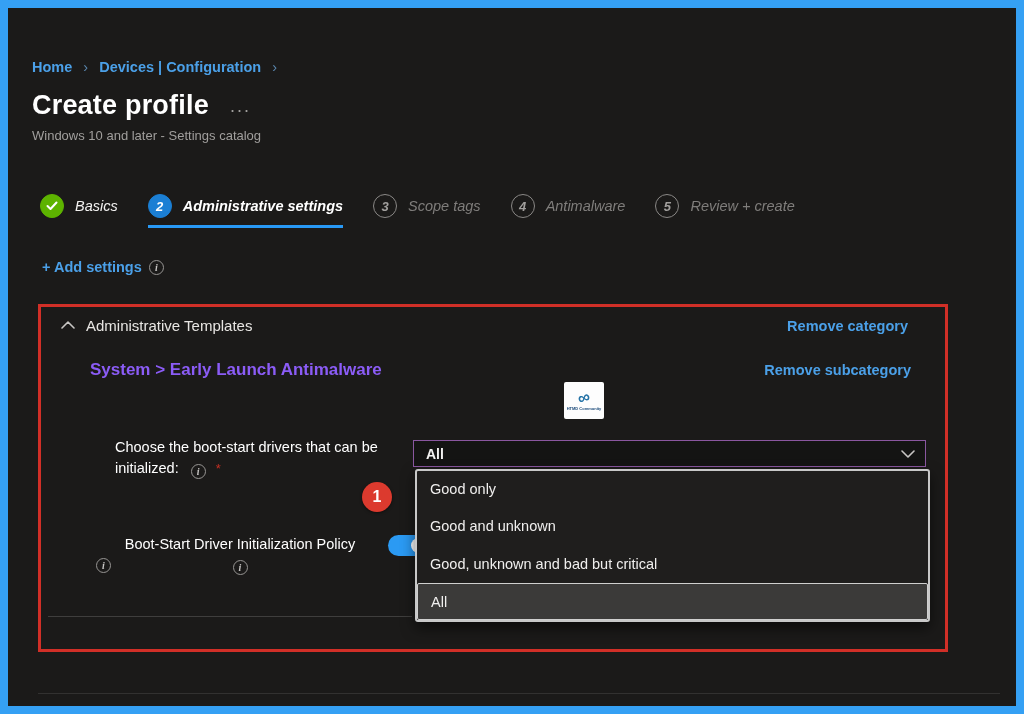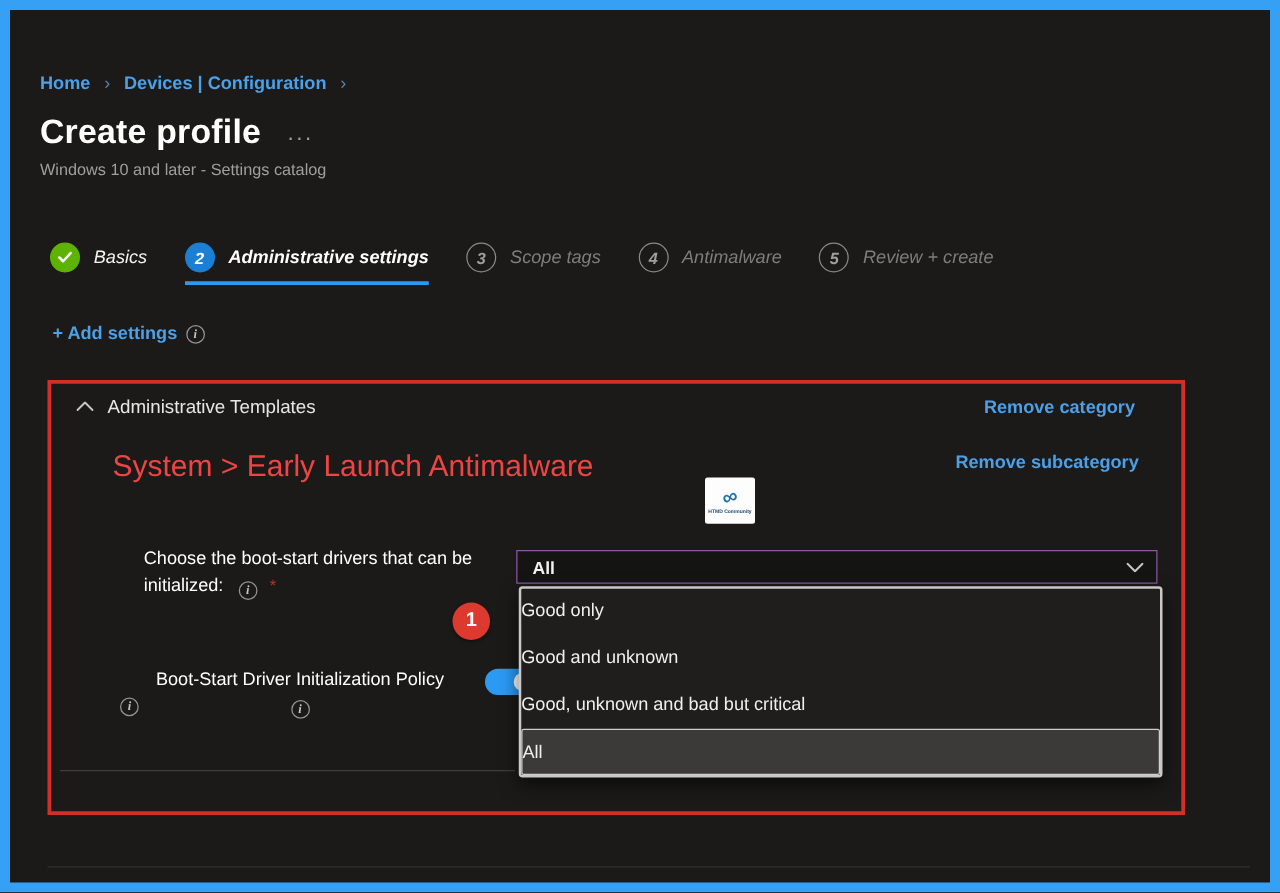--- a/index.html
+++ b/index.html
@@ -44,21 +44,21 @@
     align-items:center; justify-content:center; flex:0 0 auto; cursor:pointer;
   }
 
   
   .red-box { left:30px; top:252px; width:910px; height:348px; border:3px solid #d12f27; }
 
   
   .accordion-chevron { left:53px; top:269px; cursor:pointer; }
   .category-title { left:78px; top:265px; font-size:15px; color:#e8e6e3; }
   .remove-category { top:266px; right:108px; font-size:14.5px; font-weight:700; color:#4ba0e8; cursor:pointer; }
-  .subcategory-title { left:82px; top:308px; font-size:24px; font-weight:400; color:#ef4444; }
+  .subcategory-title { left:82px; top:308px; font-size:17px; font-weight:700; color:#8b5cf6; }
   .remove-subcategory { top:310px; right:105px; font-size:14.5px; font-weight:700; color:#4ba0e8; cursor:pointer; }
 
   
   .watermark { left:556px; top:330px; width:40px; height:37px; background:#fdfdfd; border-radius:2px;
     display:flex; flex-direction:column; align-items:center; justify-content:center; gap:1px; }
   .watermark-glyph { font-size:17px; font-weight:700; color:#2573a7; line-height:14px; transform:rotate(-18deg); }
   .watermark-text { font-size:4px; font-weight:700; color:#1b4a7a; white-space:nowrap; }
 
   
   .setting1-label { left:107px; top:385px; width:312px; font-size:14.5px; color:#fff; line-height:21px; }
@@ -73,21 +73,21 @@
     border:1.5px solid #8a57a0; display:flex; align-items:center; padding:0 10px 0 12px; cursor:pointer; z-index:4;
   }
   .select-value { flex:1; font-size:14px; font-weight:700; color:#f3f2f1; }
 
   
   .listbox {
     left:407px; top:417px; width:515px; height:153px; background:#1f1e1d;
     border:2px solid #c8c8c8; border-radius:3px; z-index:6; box-shadow:0 6px 14px rgba(0,0,0,.55);
     display:flex; flex-direction:column;
   }
-  .option { height:38px; line-height:37px; font-size:14.5px; color:#f0efee; cursor:pointer; }
+  .option { height:38px; line-height:37px; padding-left:13px; font-size:14.5px; color:#f0efee; cursor:pointer; }
   .option.selected { background:#3b3a39; border:1px solid #cfcfcf; border-radius:2px; height:37px; }
 
   
   .setting2-label { left:82px; top:484px; width:300px; font-size:14.5px; color:#fff; display:flex; align-items:center; gap:8px;flex-direction:column; }
   .setting2-info { left:88px; top:506px; }
   .toggle { left:380px; top:483px; width:41px; height:21px; border-radius:11px; background:#2b9af3; z-index:1; cursor:pointer; }
   .toggle-knob { position:absolute; right:3px; top:3px; width:15px; height:15px; border-radius:50%; background:#fff; }
 
   .inner-divider { left:40px; top:564px; width:364px; height:1px; background:#3f3e3d; }
 

